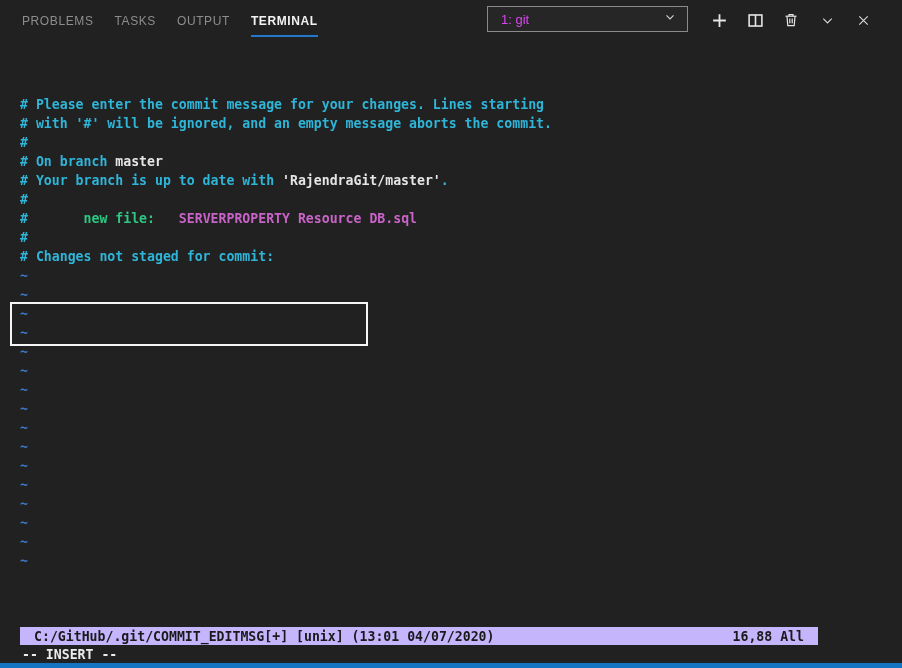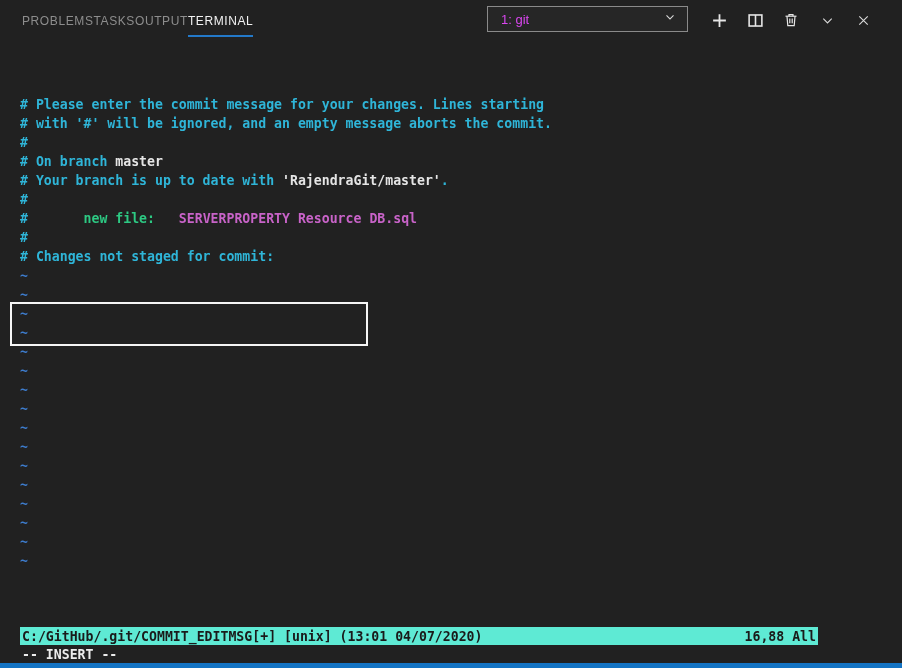--- a/index.html
+++ b/index.html
@@ -8,29 +8,29 @@
     background:#212121;
     font-family:"Liberation Sans", sans-serif;
     position:relative;
   }
   
   .tabbar{
     position:absolute;top:0;left:0;width:902px;height:45px;
     display:flex;align-items:flex-start;
   }
   .tabs{
-    display:flex;padding-left:22px;padding-top:14px;
+    display:flex;column-gap:21px;padding-left:22px;padding-top:14px;
   }
   .tab{
     font-size:12px;letter-spacing:.6px;color:#8d8d8d;
     text-transform:uppercase;cursor:pointer;
     padding-bottom:7px;border-bottom:2px solid transparent;
     white-space:nowrap;
   }
-  .tab.active{color:#f2f2f2;border-bottom-color:#2379c9;}
+  .tab.active{color:#f2f2f2;border-bottom-color:#2379c9;font-weight:bold;}
   
   .term-select{
     position:absolute;left:487px;top:6px;width:201px;height:26px;
     box-sizing:border-box;border:1px solid #8a8a8a;background:#262626;
     display:flex;align-items:center;justify-content:space-between;
     padding:0 10px 0 13px;cursor:pointer;
   }
   .term-select .val{font-size:13px;color:#d946ef;}
   
   .actions{
@@ -58,23 +58,23 @@
   .seg-cursor{
     display:inline-block;width:7px;height:15px;margin-left:1px;
     border:1px solid #e9e9e9;vertical-align:-2px;
   }
   .hlbox{
     position:absolute;left:10px;top:257px;width:354px;height:40px;
     border:2px solid #f5f5f5;pointer-events:none;
   }
   .statusline{
     position:absolute;left:20px;top:582px;width:798px;height:18px;
-    background:#5eead4;color:#1a1a1a;font-weight:bold;
+    background:#c4b5fd;color:#1a1a1a;font-weight:bold;
     display:flex;justify-content:space-between;align-items:center;
-    padding:0 2px;box-sizing:border-box;white-space:pre;
+    padding:0 14px;box-sizing:border-box;white-space:pre;
   }
   .modeline{
     position:absolute;left:22px;top:600px;height:19px;line-height:19px;
     color:#ececec;font-weight:bold;white-space:pre;
   }
   
   .statusbar{
     position:absolute;left:0;bottom:0;width:902px;height:5px;background:#1474c4;
   }
 </style>

